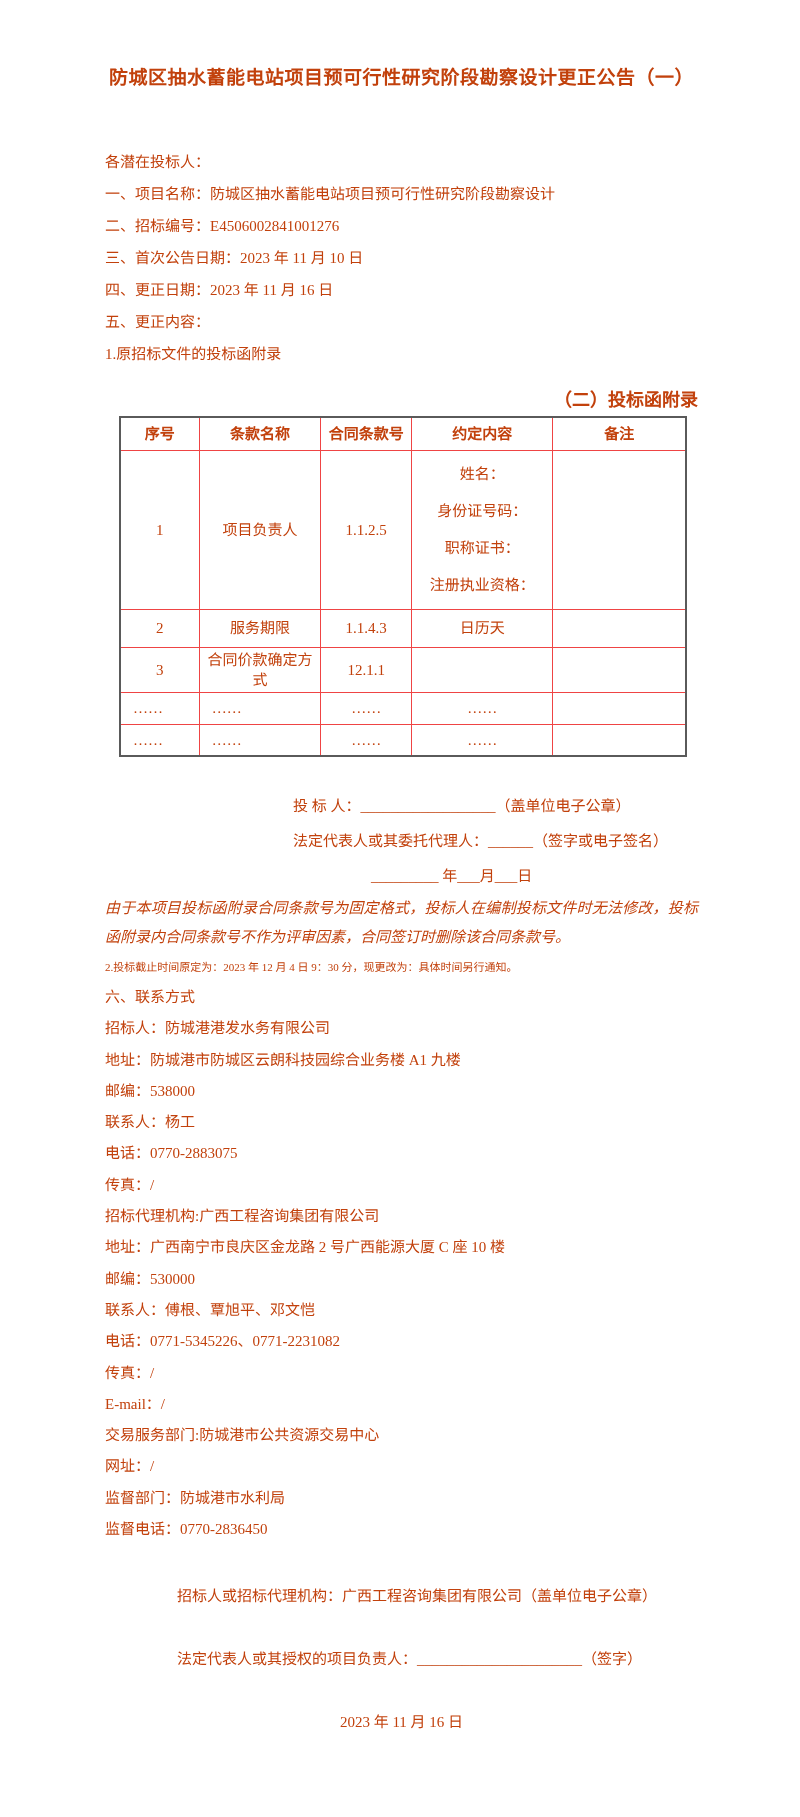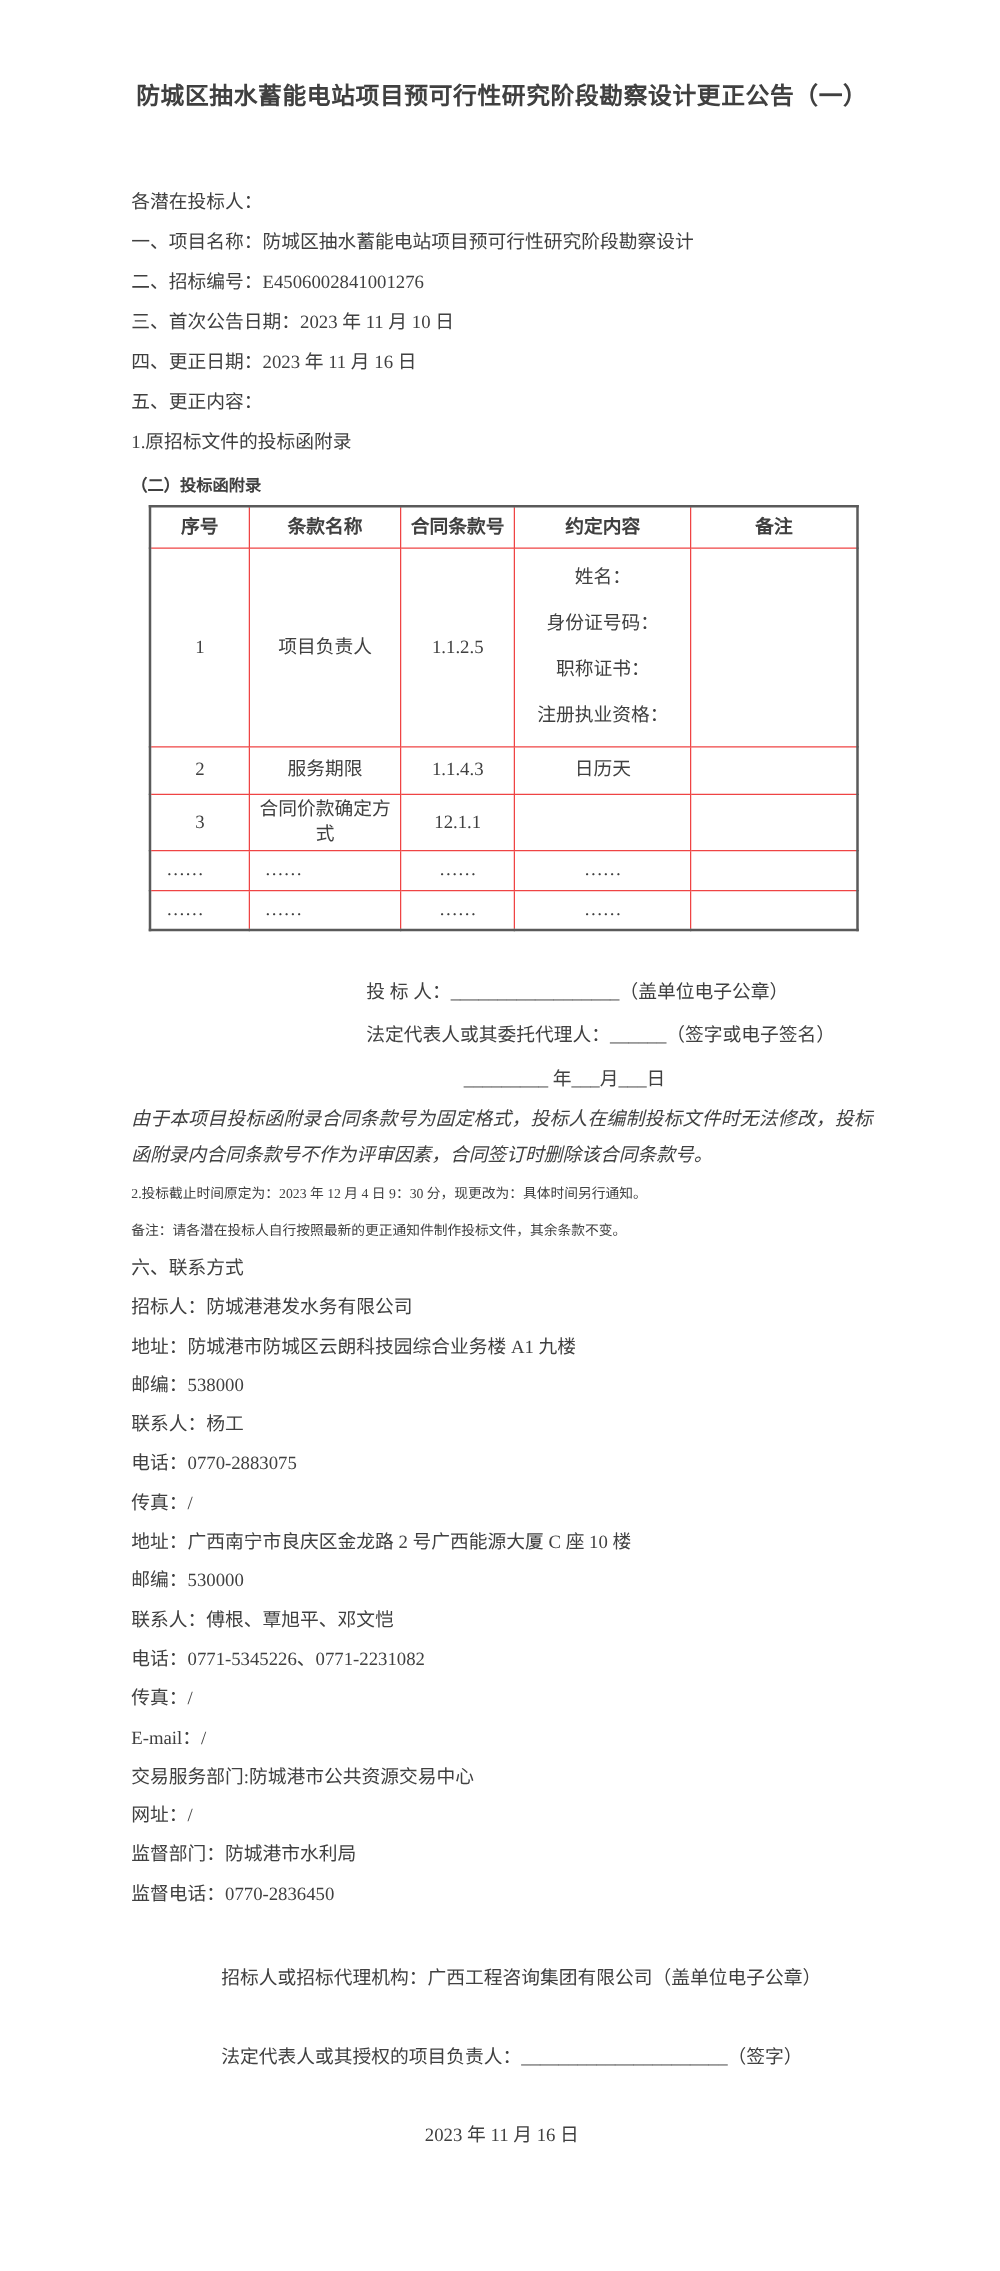--- a/index.html
+++ b/index.html
@@ -2,45 +2,45 @@
 <html lang="zh-CN"><head>
 <meta charset="utf-8">
 <style>
   html,body { margin:0; padding:0; background:#d8d8d8; }
   .page {
     position: relative;
     width: 800px;
     height: 1817px;
     margin: 0 auto;
     background: #ffffff;
-    color: #404040;
+    color: #c2410c;
     font-family: "Liberation Serif", "DejaVu Serif", serif;
     overflow: hidden;
     box-sizing: border-box;
   }
   .content { padding: 0 102px 0 105px; }
 
   .title {
     margin: 0;
     padding-top: 64px;
     font-size: 19px;
     line-height: 28px;
     font-weight: bold;
     text-align: center;
     letter-spacing: 0.5px;
   }
   .line { margin: 0; font-size: 15px; line-height: 32px; }
   .salutation { margin-top: 54px; }
 
   .table-caption {
-    margin-top: 3px;
-    font-size: 13px;
+    margin-top: 15px;
+    font-size: 18px;
     font-weight: bold;
     line-height: 31px;
-    text-align: left;
+    text-align: right;
   }
 
   table.appendix {
     width: 568px;
     margin-left: 14px;
     border-collapse: collapse;
     table-layout: fixed;
     font-size: 15px;
   }
   table.appendix th, table.appendix td {
@@ -170,29 +170,29 @@
     </table>
 
     <div class="sig-block">
       <p>投  标  人：__________________（盖单位电子公章）</p>
       <p>法定代表人或其委托代理人：______（签字或电子签名）</p>
       <p class="sig-date">_________ 年___月___日</p>
     </div>
 
     <p class="para">由于本项目投标函附录合同条款号为固定格式，投标人在编制投标文件时无法修改，投标函附录内合同条款号不作为评审因素，合同签订时删除该合同条款号。</p>
     <p class="line30">2.投标截止时间原定为：2023 年 12 月 4 日 9：30 分，现更改为：具体时间另行通知。</p>
-    <p class="line30">备注：请各潜在投标人自行按照最新的更正通知件制作投标文件，其余条款不变。</p>
 
     <p class="cline">六、联系方式</p>
     <p class="cline">招标人：防城港港发水务有限公司</p>
     <p class="cline">地址：防城港市防城区云朗科技园综合业务楼 A1 九楼</p>
     <p class="cline">邮编：538000</p>
     <p class="cline">联系人：杨工</p>
     <p class="cline">电话：0770-2883075</p>
     <p class="cline">传真：/</p>
+    <p class="cline">招标代理机构:广西工程咨询集团有限公司</p>
     <p class="cline">地址：广西南宁市良庆区金龙路 2 号广西能源大厦 C 座 10 楼</p>
     <p class="cline">邮编：530000</p>
     <p class="cline">联系人：傅根、覃旭平、邓文恺</p>
     <p class="cline">电话：0771-5345226、0771-2231082</p>
     <p class="cline">传真：/</p>
     <p class="cline">E-mail：/</p>
     <p class="cline">交易服务部门:防城港市公共资源交易中心</p>
     <p class="cline">网址：/</p>
     <p class="cline">监督部门：防城港市水利局</p>
     <p class="cline">监督电话：0770-2836450</p>

